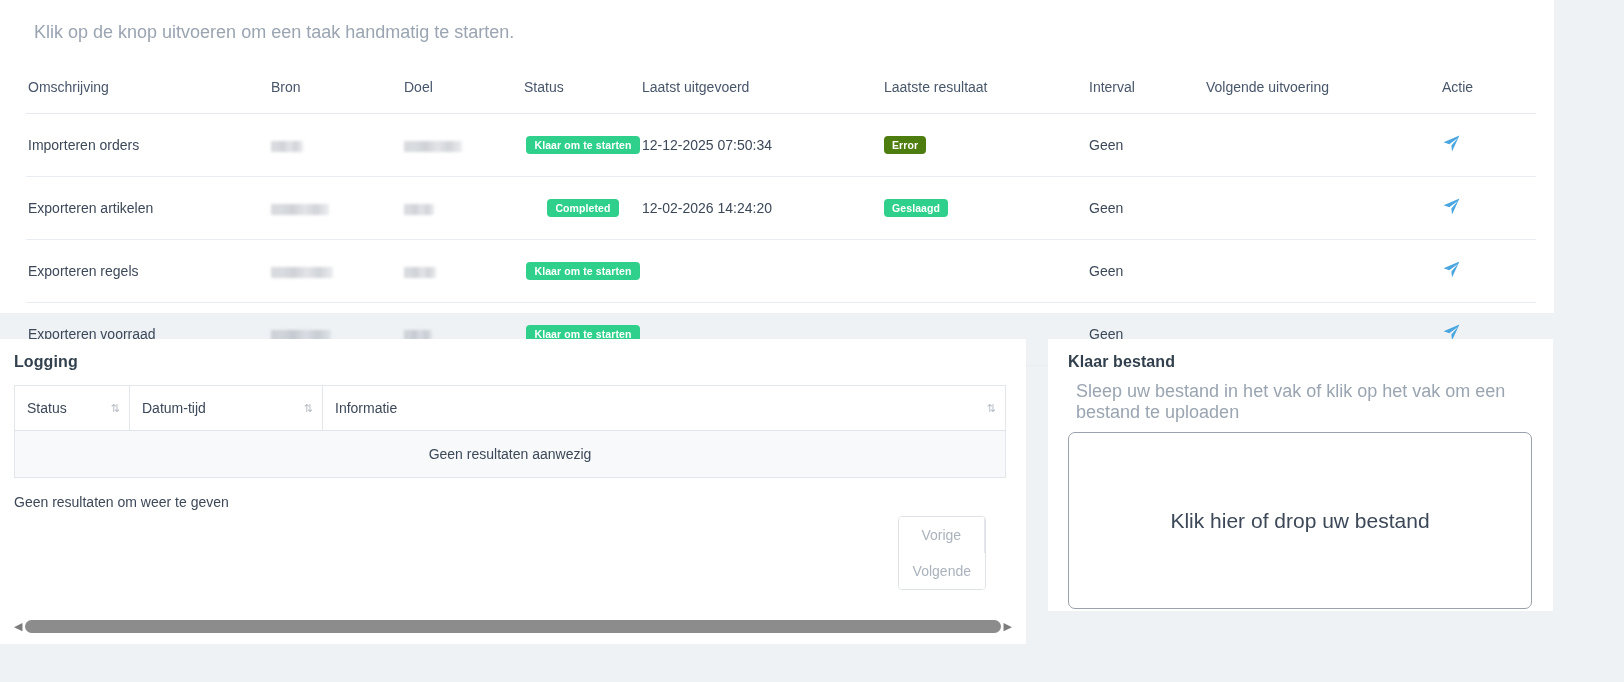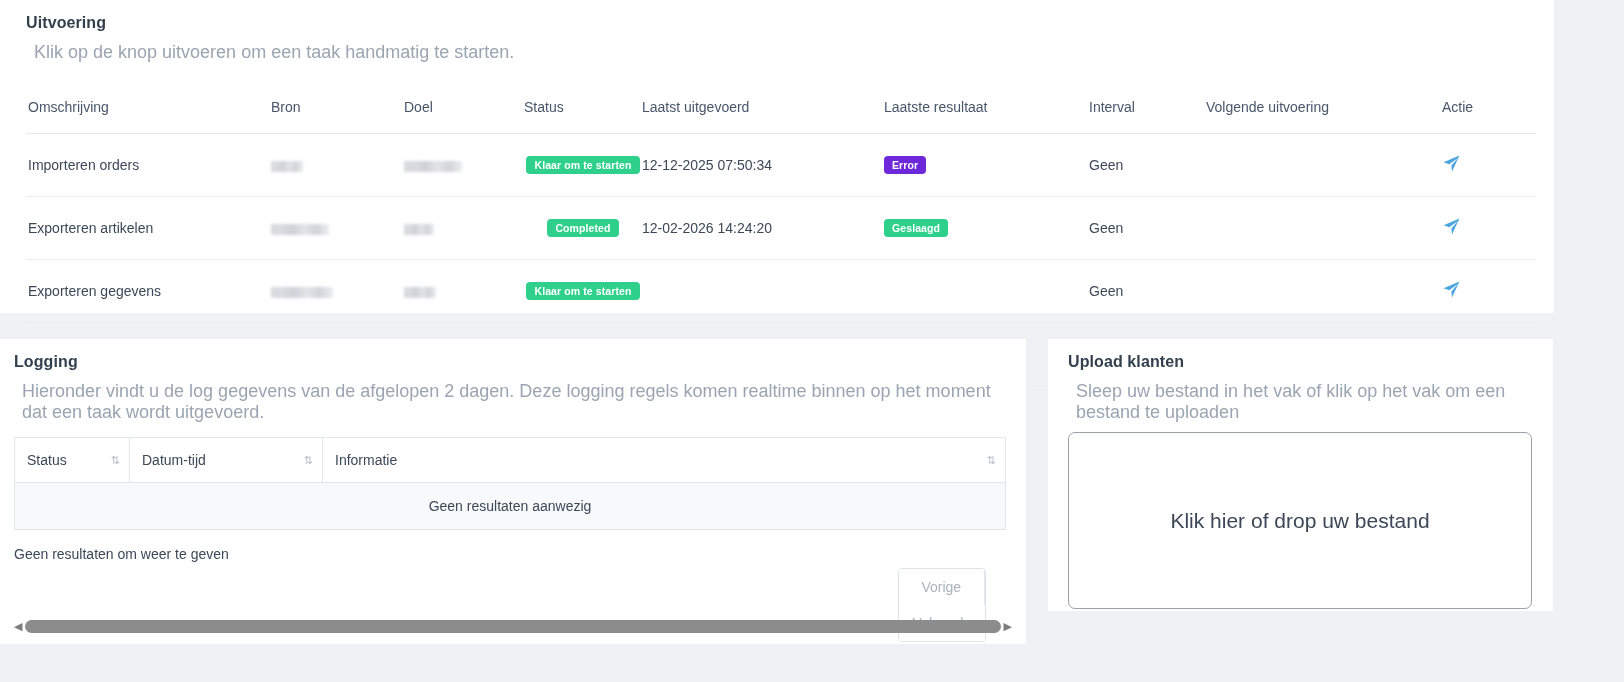--- a/index.html
+++ b/index.html
@@ -80,21 +80,21 @@
     padding: 4px 8px 4px 8px;
     border-radius: 4px;
     font-size: 10.5px;
     font-weight: bold;
     color: #ffffff;
     line-height: 1;
     letter-spacing: .1px;
     white-space: nowrap;
   }
   .badge-green { background: #2fd08b; }
-  .badge-red   { background: #6d28d9; text-align: center; }
+  .badge-red   { background: #4d7c0f; text-align: center; }
 
   .send-icon { display: inline-block; line-height: 0; cursor: pointer; }
 
   
   .log-card {
     position: absolute; left: 0; top: 339px;
     width: 1026px; height: 305px;
     background: #ffffff;
     padding: 14px 20px 12px 14px;
   }
@@ -210,21 +210,20 @@
     border-radius: 7px;
     display: flex; align-items: center; justify-content: center;
     cursor: pointer;
   }
   .dropzone span { font-size: 21px; color: #3c4858; }
 </style>
 </head>
 <body>
 
 <div class="exec-card">
-  <div class="card-title">Uitvoering</div>
   <div class="card-sub">Klik op de knop uitvoeren om een taak handmatig te starten.</div>
 
   <table class="exec">
     <thead>
       <tr>
         <th class="c-omschrijving">Omschrijving</th>
         <th class="c-bron">Bron</th>
         <th class="c-doel">Doel</th>
         <th class="c-status">Status</th>
         <th class="c-laatst">Laatst uitgevoerd</th>
@@ -266,21 +265,21 @@
         <td class="c-actie">
           <span class="send-icon">
             <svg width="19" height="19" viewBox="0 0 24 24" fill="#4ba6e0">
                 <path d="M22 2 2 10.5l7.2 2.6L20 5.2l-8.2 9.4.9 7.4z"></path>
               </svg>
           </span>
         </td>
       </tr>
 
       <tr>
-        <td class="c-omschrijving">Exporteren gegevens</td>
+        <td class="c-omschrijving">Exporteren regels</td>
         <td class="c-bron"><span class="redact" style="width:62px"></span></td>
         <td class="c-doel"><span class="redact" style="width:32px"></span></td>
         <td class="c-status"><span class="badge badge-green">Klaar om te starten</span></td>
         <td class="c-laatst"></td>
         <td class="c-resultaat"></td>
         <td class="c-interval">Geen</td>
         <td class="c-volgende"></td>
         <td class="c-actie">
           <span class="send-icon">
             <svg width="19" height="19" viewBox="0 0 24 24" fill="#4ba6e0">
@@ -307,21 +306,20 @@
           </span>
         </td>
       </tr>
 
     </tbody>
   </table>
 </div>
 
 <div class="log-card">
   <div class="card-title log-title">Logging</div>
-  <div class="card-sub">Hieronder vindt u de log gegevens van de afgelopen 2 dagen. Deze logging regels komen realtime binnen op het moment dat een taak wordt uitgevoerd.</div>
 
 
   <table class="log">
     <thead>
       <tr>
         <th class="th-status">
           <span>Status</span>
           <span class="sort-ico">⇅</span>
         </th>
         <th class="th-datum">
@@ -350,18 +348,18 @@
   </div>
 
   <div class="hscroll">
     <span class="arrow">◀</span>
     <div class="track"></div>
     <span class="arrow">▶</span>
   </div>
 </div>
 
 <div class="upload-card">
-  <div class="card-title">Upload klanten</div>
+  <div class="card-title">Klaar bestand</div>
   <div class="card-sub">Sleep uw bestand in het vak of klik op het vak om een bestand te uploaden</div>
   <div class="dropzone">
     <span>Klik hier of drop uw bestand</span>
   </div>
 </div>
 
 </body></html>

